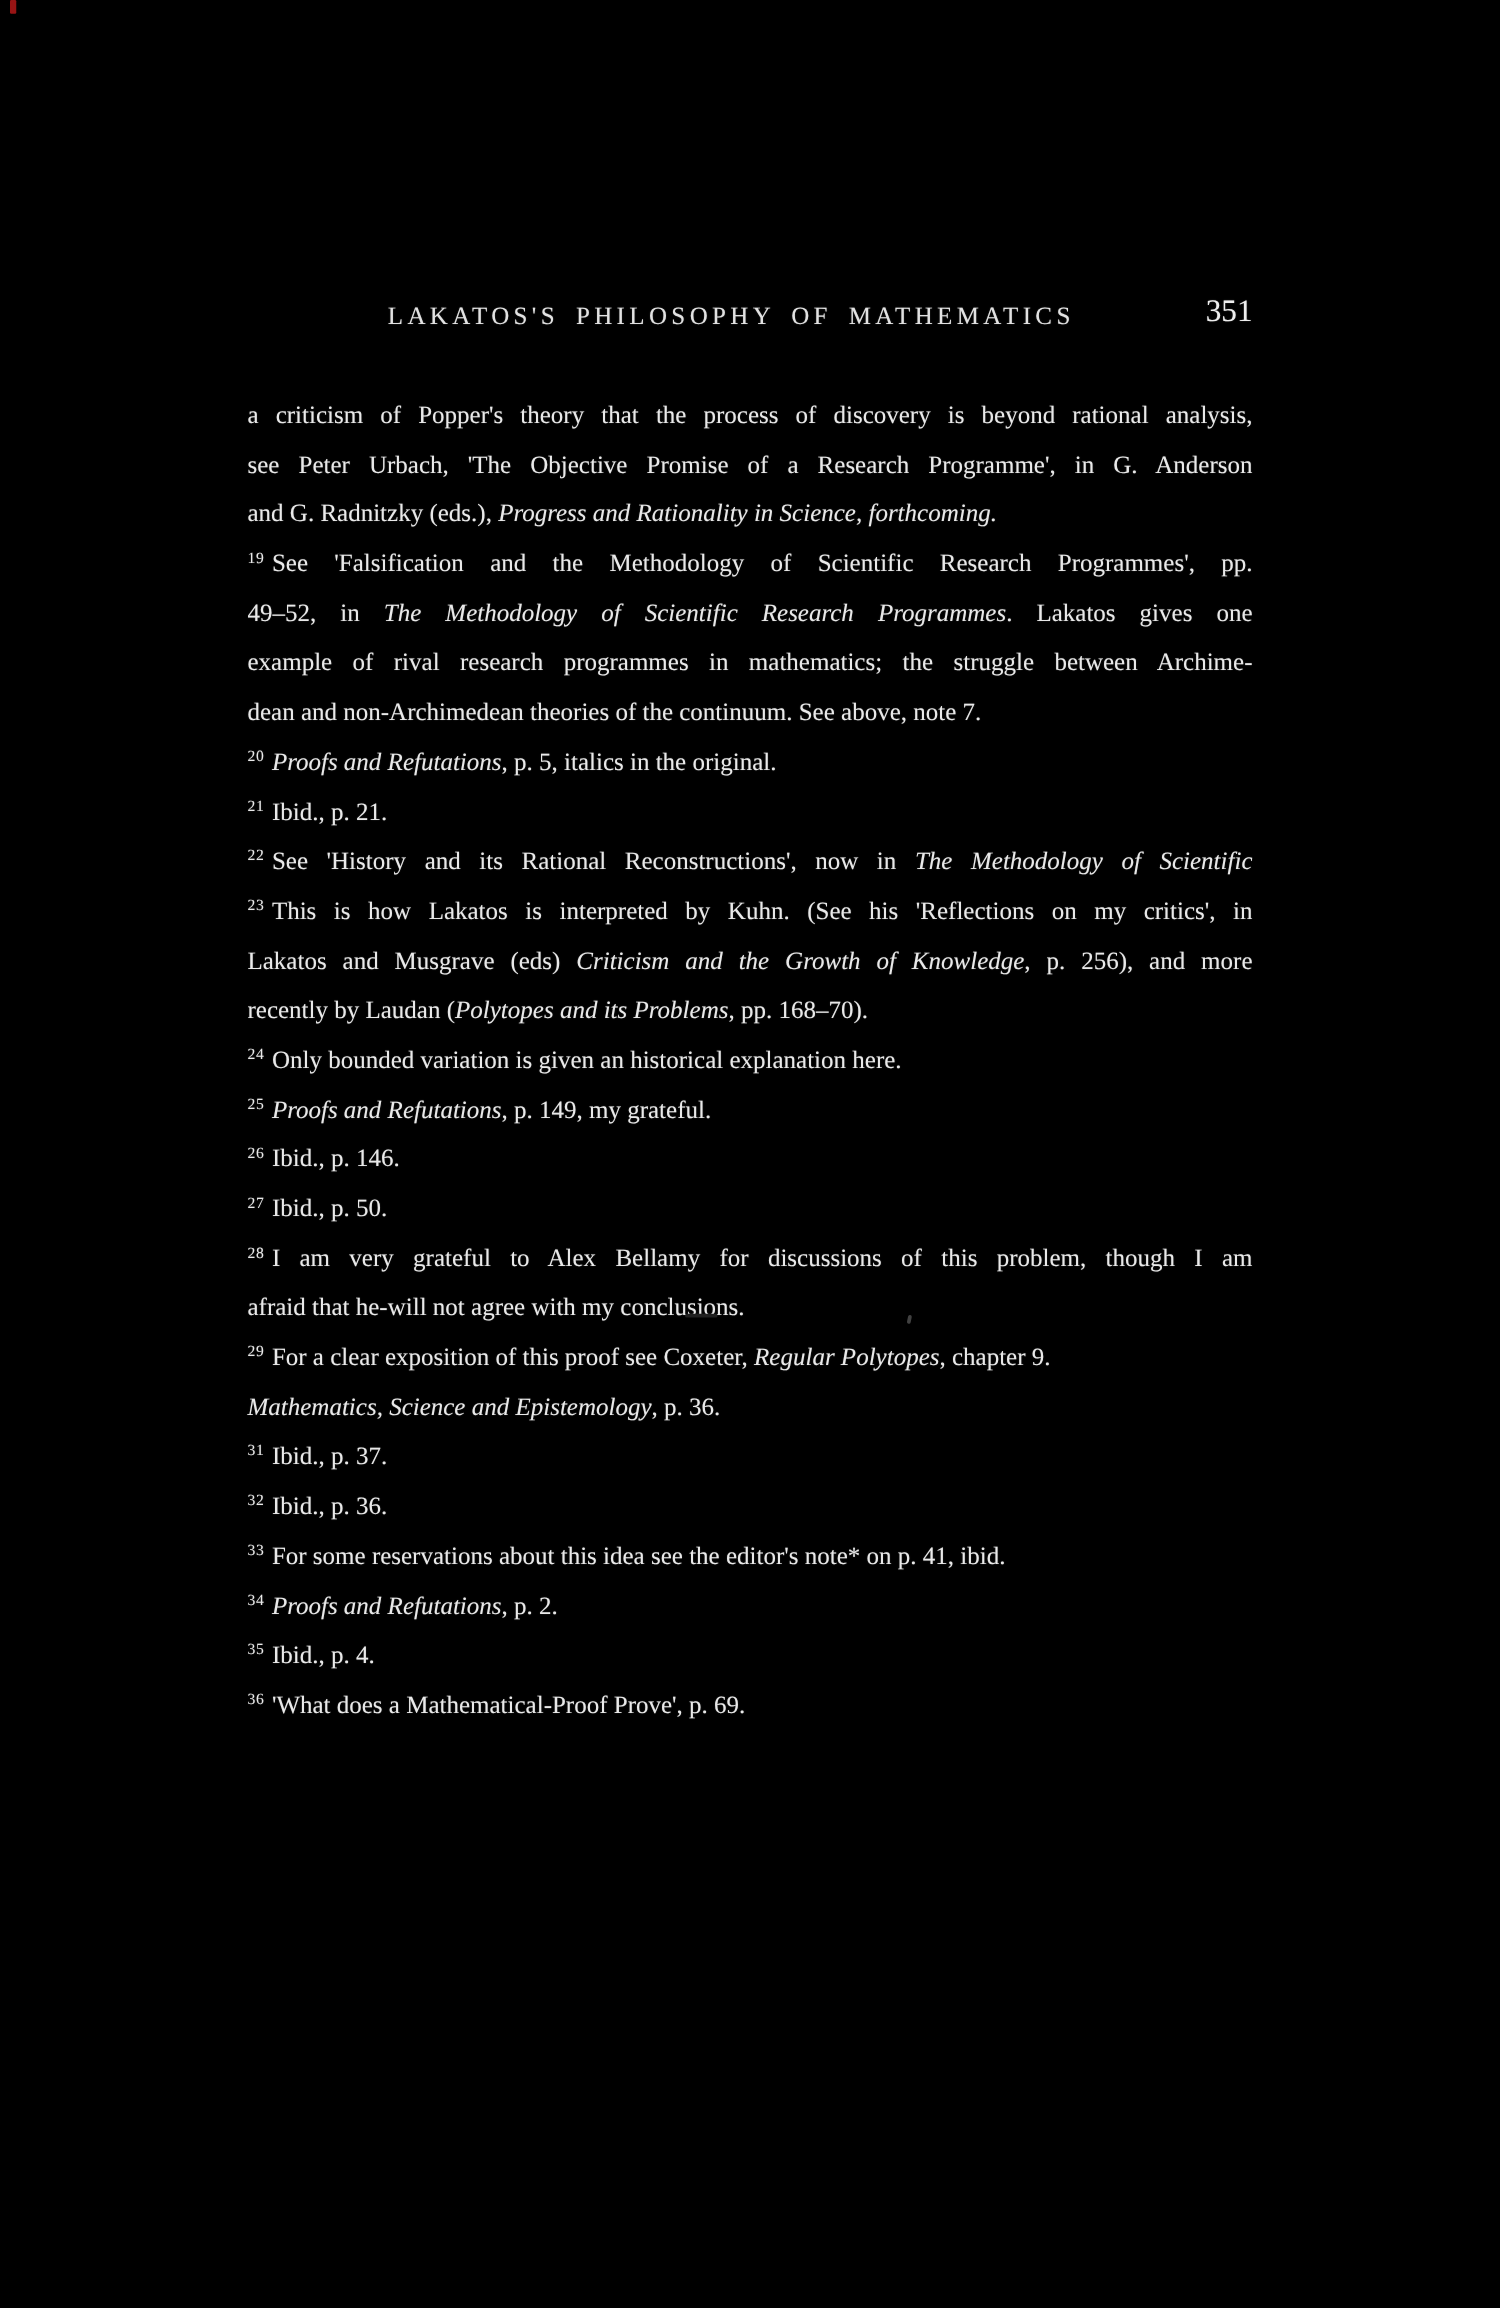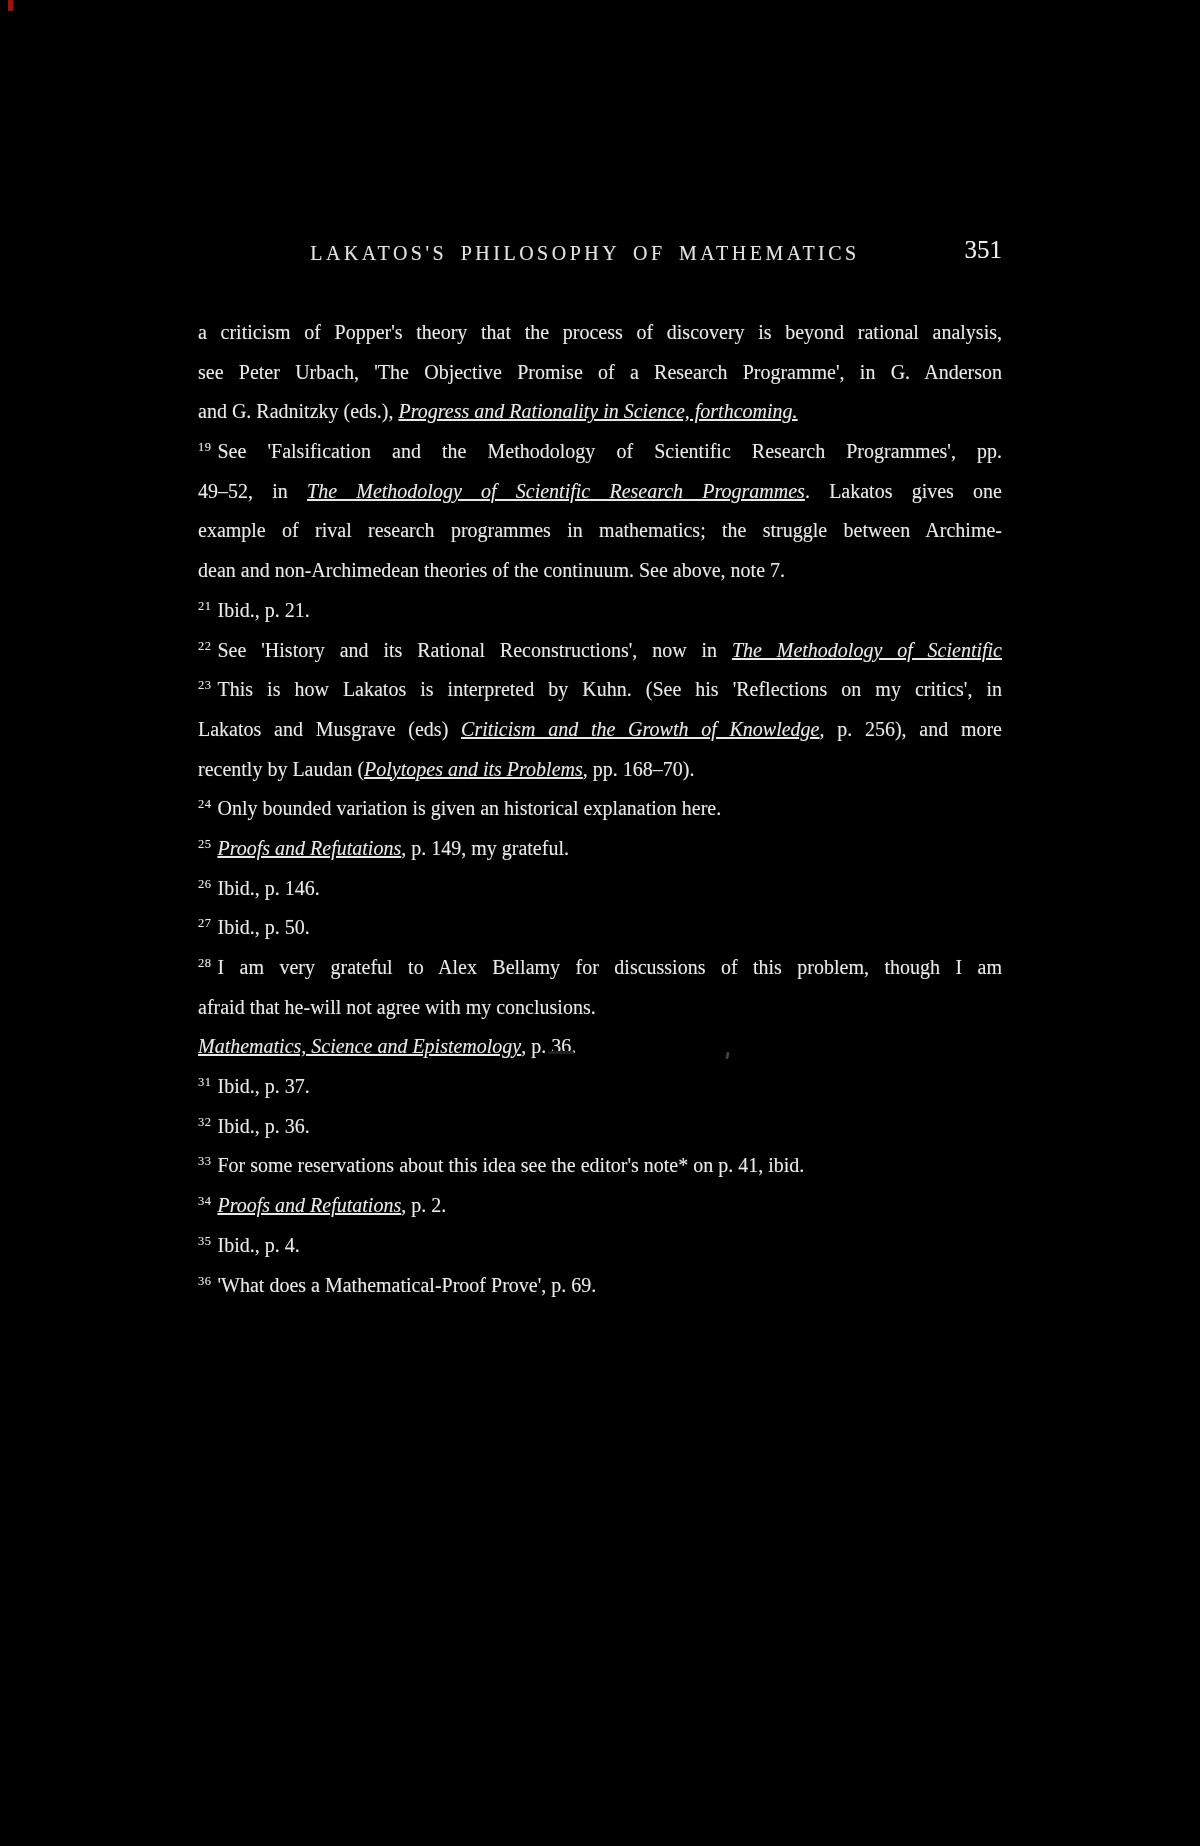--- a/index.html
+++ b/index.html
@@ -62,21 +62,21 @@
     white-space: nowrap;
     overflow: visible;
     margin-top: 14px;
   }
   .fnblock .line.just {
     white-space: normal;
     text-align: justify;
     text-align-last: justify;
     overflow: hidden;
   }
-  .fnblock .italic { font-style: italic; text-decoration: underline; }
+  .fnblock .italic { font-style: italic; }
   .fnblock .sup {
     display: inline-block;
     font-size: 12.5px;
     line-height: 0;
     position: relative;
     top: -7px;
     margin-right: 6px;
     letter-spacing: 0.5px;
   }
   
@@ -123,31 +123,33 @@
   </div>
 
   <div class="fnblock">
       <div class="line just"><span>a criticism of Popper's theory that the process of discovery is beyond rational analysis,</span></div>
       <div class="line just"><span>see Peter Urbach, 'The Objective Promise of a Research Programme', in G. Anderson</span></div>
       <div class="line"><span>and G. Radnitzky (eds.), </span><span class="italic">Progress and Rationality in Science, forthcoming.</span></div>
       <div class="line just"><span class="sup">19</span><span>See 'Falsification and the Methodology of Scientific Research Programmes', pp.</span></div>
       <div class="line just"><span>49–52, in </span><span class="italic">The Methodology of Scientific Research Programmes</span><span>. Lakatos gives one</span></div>
       <div class="line just"><span>example of rival research programmes in mathematics; the struggle between Archime-</span></div>
       <div class="line"><span>dean and non-Archimedean theories of the continuum. See above, note 7.</span></div>
+      <div class="line"><span class="sup">20</span><span class="italic">Proofs and Refutations</span><span>, p. 5, italics in the original.</span></div>
       <div class="line"><span class="sup">21</span><span>Ibid., p. 21.</span></div>
       <div class="line just"><span class="sup">22</span><span>See 'History and its Rational Reconstructions', now in </span><span class="italic">The Methodology of Scientific</span></div>
       <div class="line just"><span class="sup">23</span><span>This is how Lakatos is interpreted by Kuhn. (See his 'Reflections on my critics', in</span></div>
       <div class="line just"><span>Lakatos and Musgrave (eds) </span><span class="italic">Criticism and the Growth of Knowledge</span><span>, p. 256), and more</span></div>
       <div class="line"><span>recently by Laudan (</span><span class="italic">Polytopes and its Problems</span><span>, pp. 168–70).</span></div>
       <div class="line"><span class="sup">24</span><span>Only bounded variation is given an historical explanation here.</span></div>
       <div class="line"><span class="sup">25</span><span class="italic">Proofs and Refutations</span><span>, p. 149, my grateful.</span></div>
       <div class="line"><span class="sup">26</span><span>Ibid., p. 146.</span></div>
       <div class="line"><span class="sup">27</span><span>Ibid., p. 50.</span></div>
       <div class="line just"><span class="sup">28</span><span>I am very grateful to Alex Bellamy for discussions of this problem, though I am</span></div>
       <div class="line"><span>afraid that he-will not agree with my conclusions.</span></div>
+      <div class="line"><span class="sup">29</span><span>For a clear exposition of this proof see Coxeter, </span><span class="italic">Regular Polytopes</span><span>, chapter 9.</span></div>
       <div class="line"><span class="italic">Mathematics, Science and Epistemology</span><span>, p. 36.</span></div>
       <div class="line"><span class="sup">31</span><span>Ibid., p. 37.</span></div>
       <div class="line"><span class="sup">32</span><span>Ibid., p. 36.</span></div>
       <div class="line"><span class="sup">33</span><span>For some reservations about this idea see the editor's note* on p. 41, ibid.</span></div>
       <div class="line"><span class="sup">34</span><span class="italic">Proofs and Refutations</span><span>, p. 2.</span></div>
       <div class="line"><span class="sup">35</span><span>Ibid., p. 4.</span></div>
       <div class="line"><span class="sup">36</span><span>'What does a Mathematical-Proof Prove', p. 69.</span></div>
     </div>
 
   <div class="smudge-a"></div>

